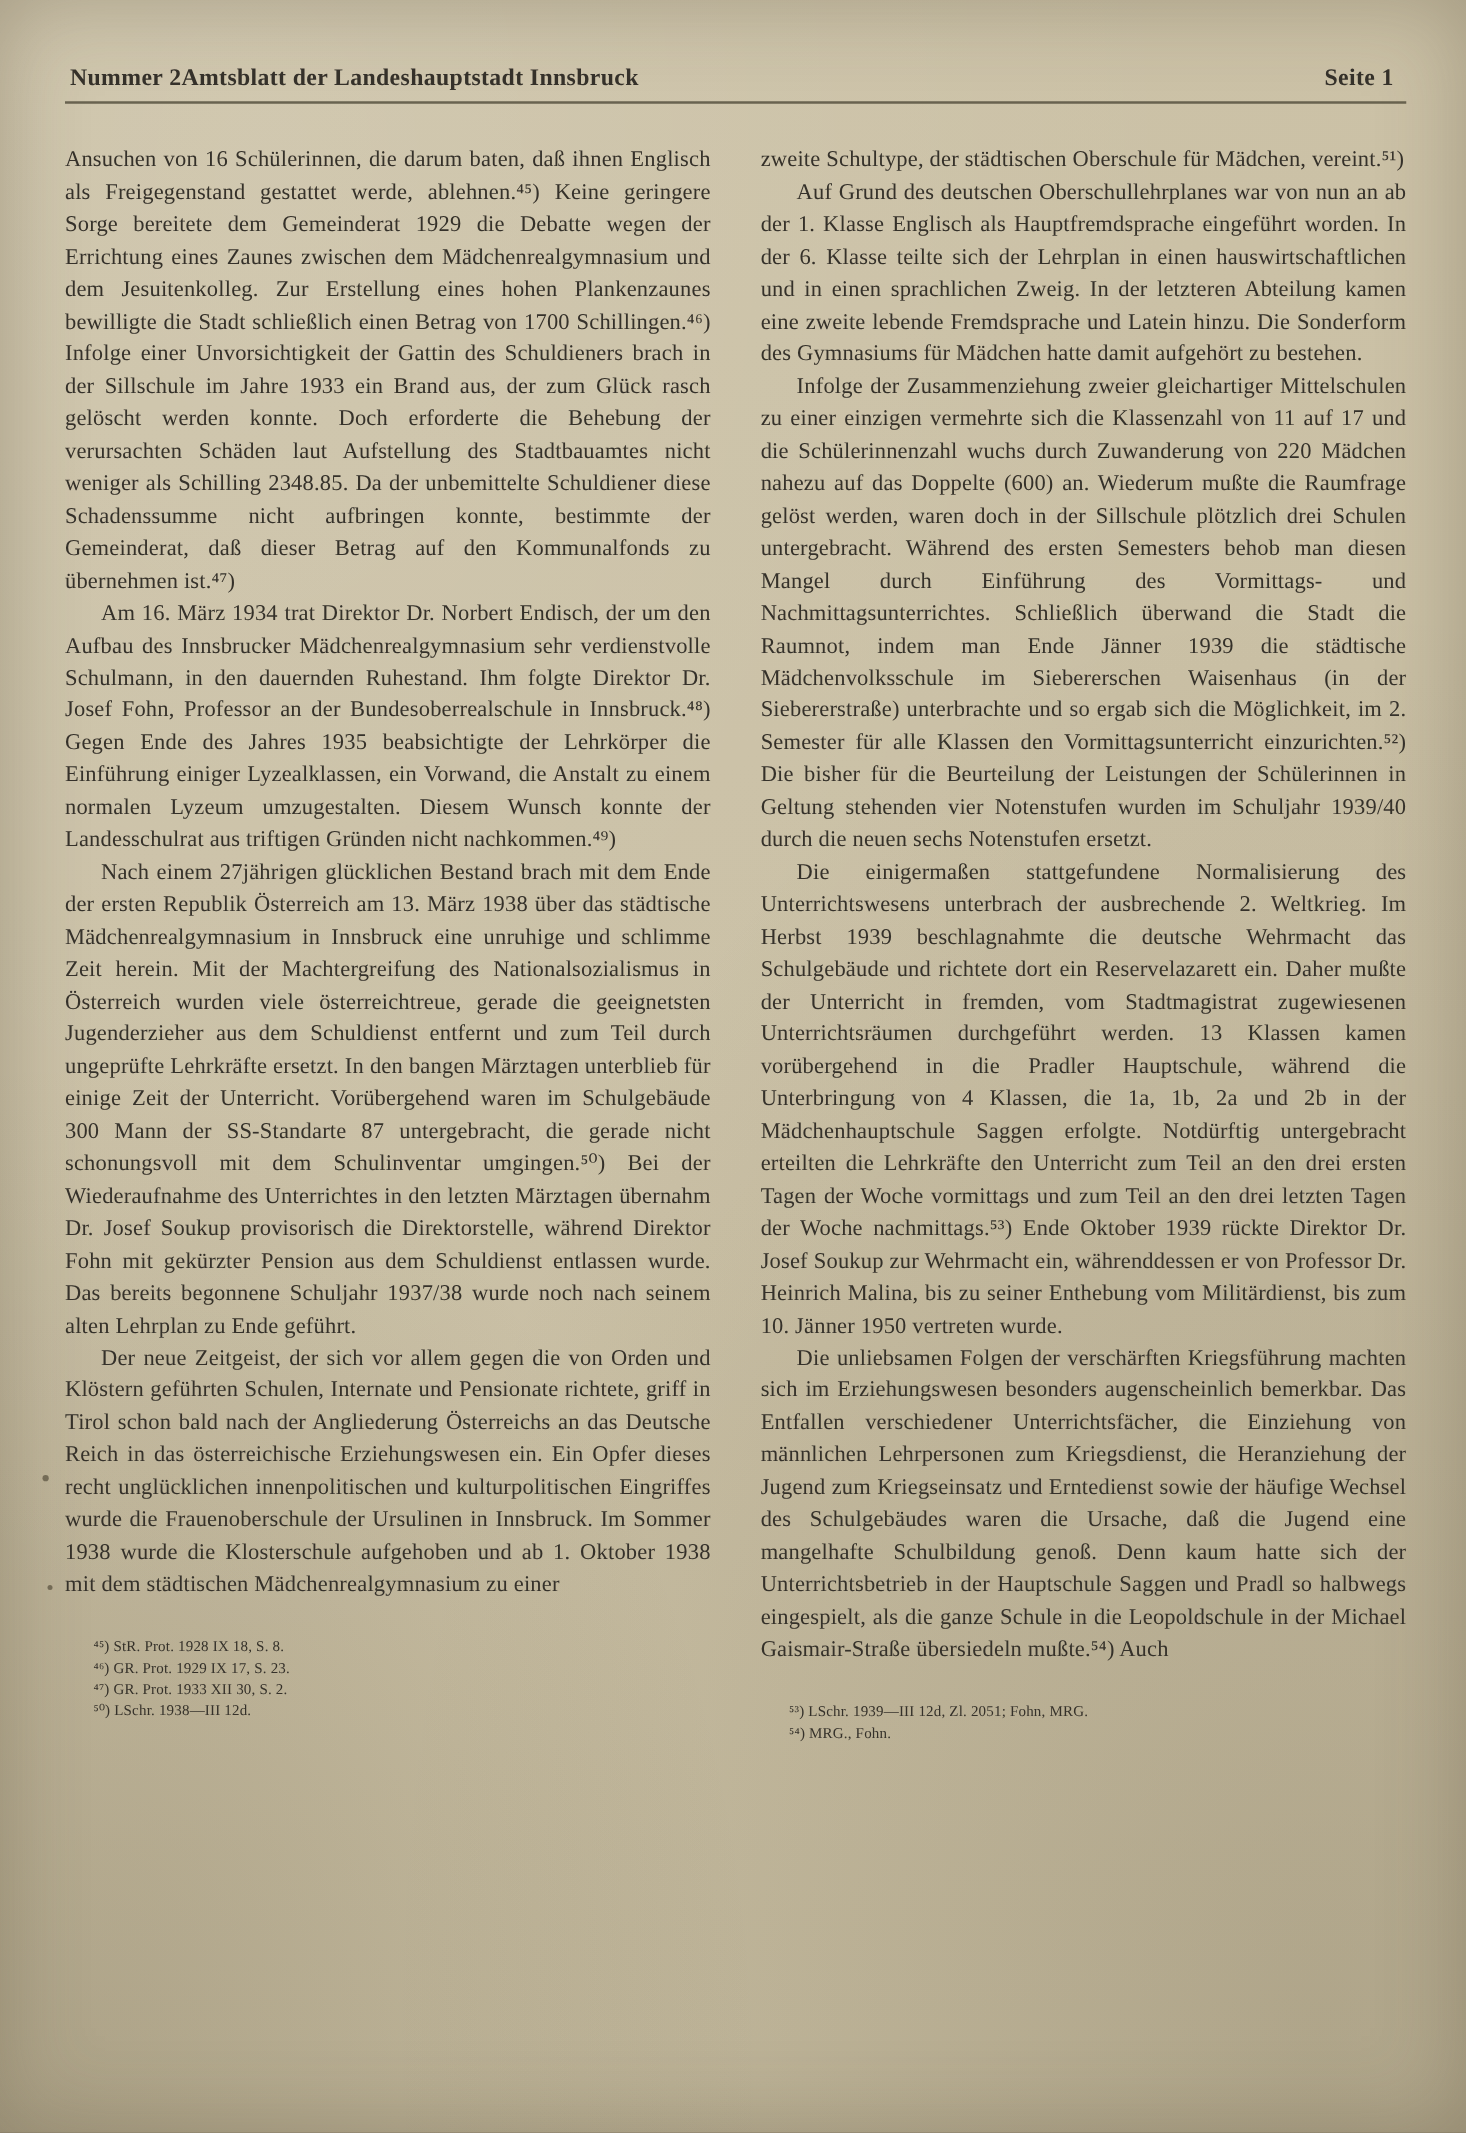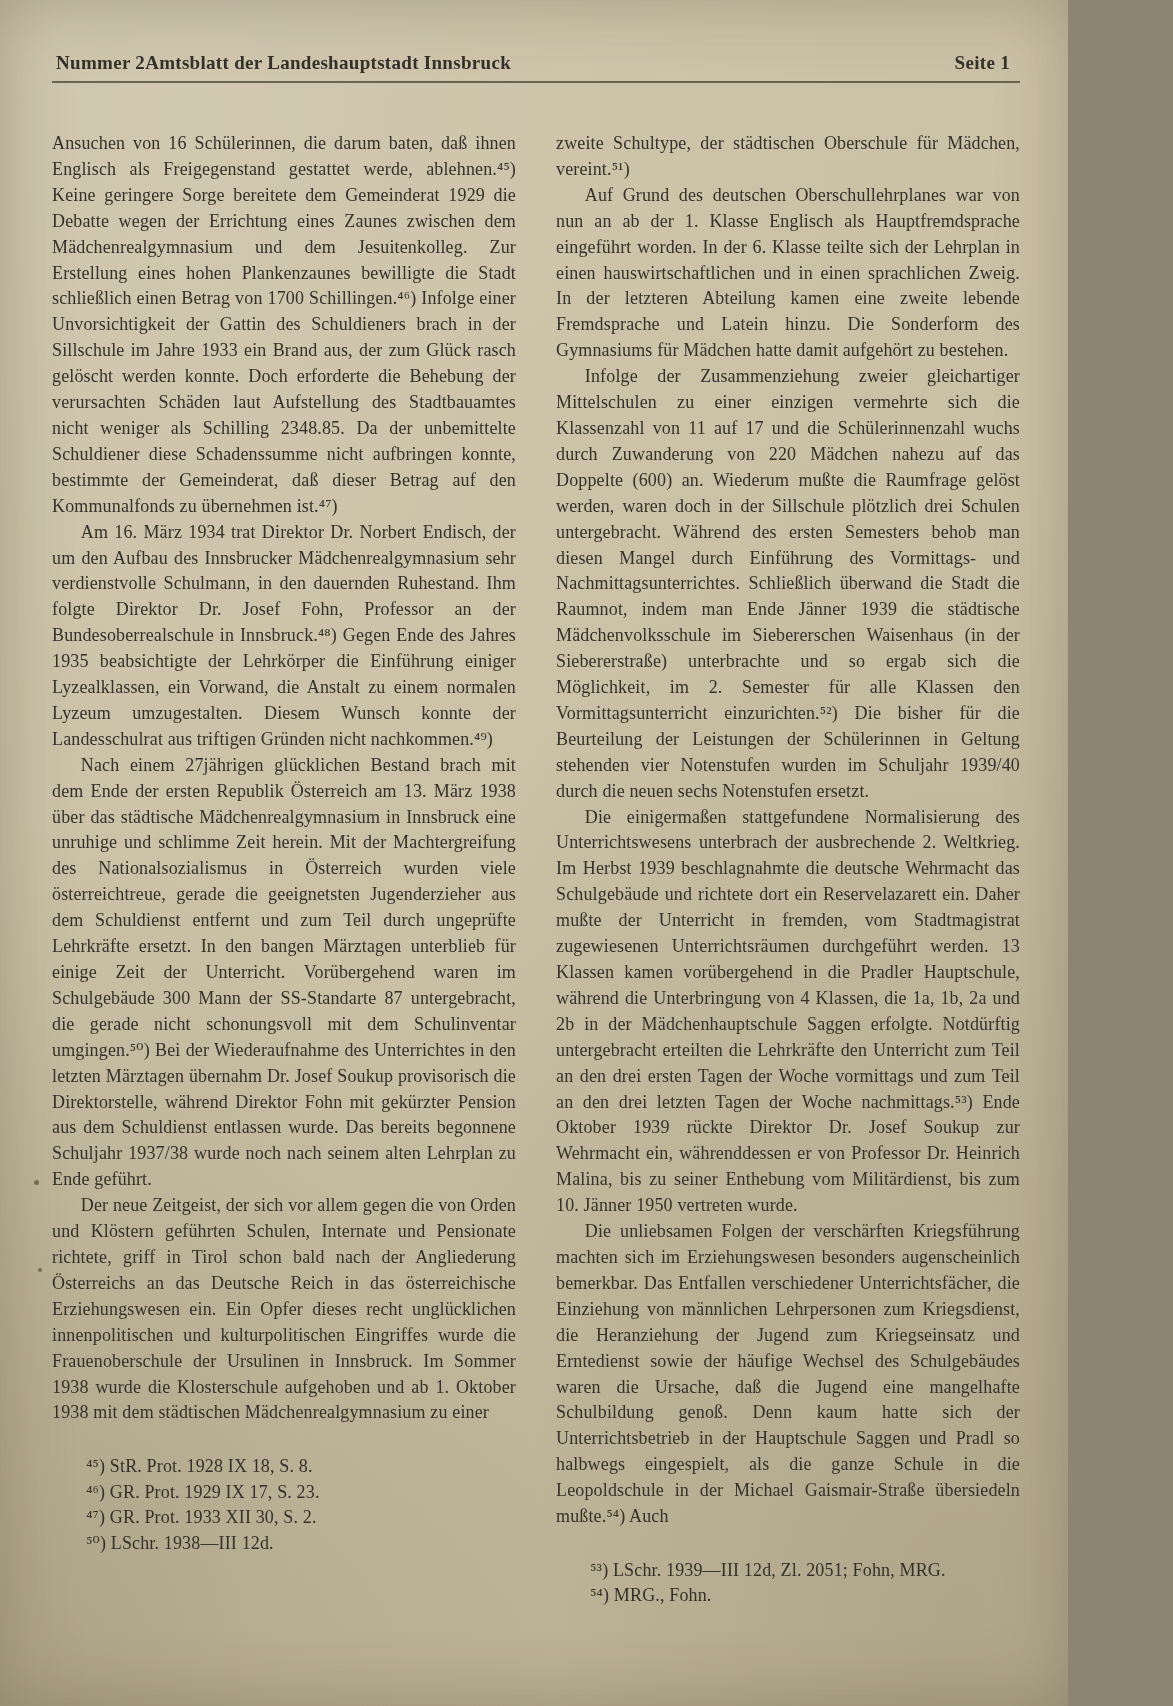--- a/index.html
+++ b/index.html
@@ -3,21 +3,21 @@
 <meta charset="utf-8">
 <style>
   * { box-sizing: border-box; margin: 0; padding: 0; }
   html, body { width: 1173px; height: 1706px; }
   body {
     background: #8d8471;
     font-family: "Liberation Serif", "DejaVu Serif", serif;
   }
   .page {
     position: relative;
-    width: 1068px;
+    width: 1173px;
     height: 1706px;
     background:
       radial-gradient(ellipse at 18% 8%, rgba(255,255,255,0.10), transparent 55%),
       radial-gradient(ellipse at 90% 95%, rgba(70,58,34,0.16), transparent 50%),
       radial-gradient(ellipse at 5% 98%, rgba(70,58,34,0.18), transparent 35%),
       linear-gradient(172deg, #ccc2a7 0%, #c9bfa4 55%, #c3b99d 100%);
     color: var(--ink, #35312a);
     padding: 52px 48px 40px 52px;
     overflow: hidden;
     box-shadow: inset 0 0 70px rgba(70,60,40,0.30);
@@ -34,36 +34,36 @@
   .header .edge { white-space: nowrap; }
   .rule {
     border: 0;
     border-top: 2px solid #57513f;
     margin-top: 7px;
     opacity: 0.85;
   }
   .columns {
     display: flex;
     gap: 40px;
-    margin-top: 48px;
+    margin-top: 32px;
   }
   .col {
     flex: 1;
     text-align: justify;
     font-size: 18px;
     line-height: 1.44;
     letter-spacing: 0.15px;
     hyphens: auto;
     -webkit-hyphens: auto;
   }
   .col p { text-indent: 1.6em; }
   .col p.noindent { text-indent: 0; }
   .footnotes {
     margin-top: 28px;
-    font-size: 18px;
+    font-size: 12px;
     line-height: 1.42;
     text-align: left;
   }
   .footnotes p { text-indent: 1.9em; }
   .speck {
     position: absolute;
     background: rgba(60,52,36,0.55);
     border-radius: 50%;
   }
   .speck-1 { left: 34px; top: 1180px; width: 5px; height: 5px; }

